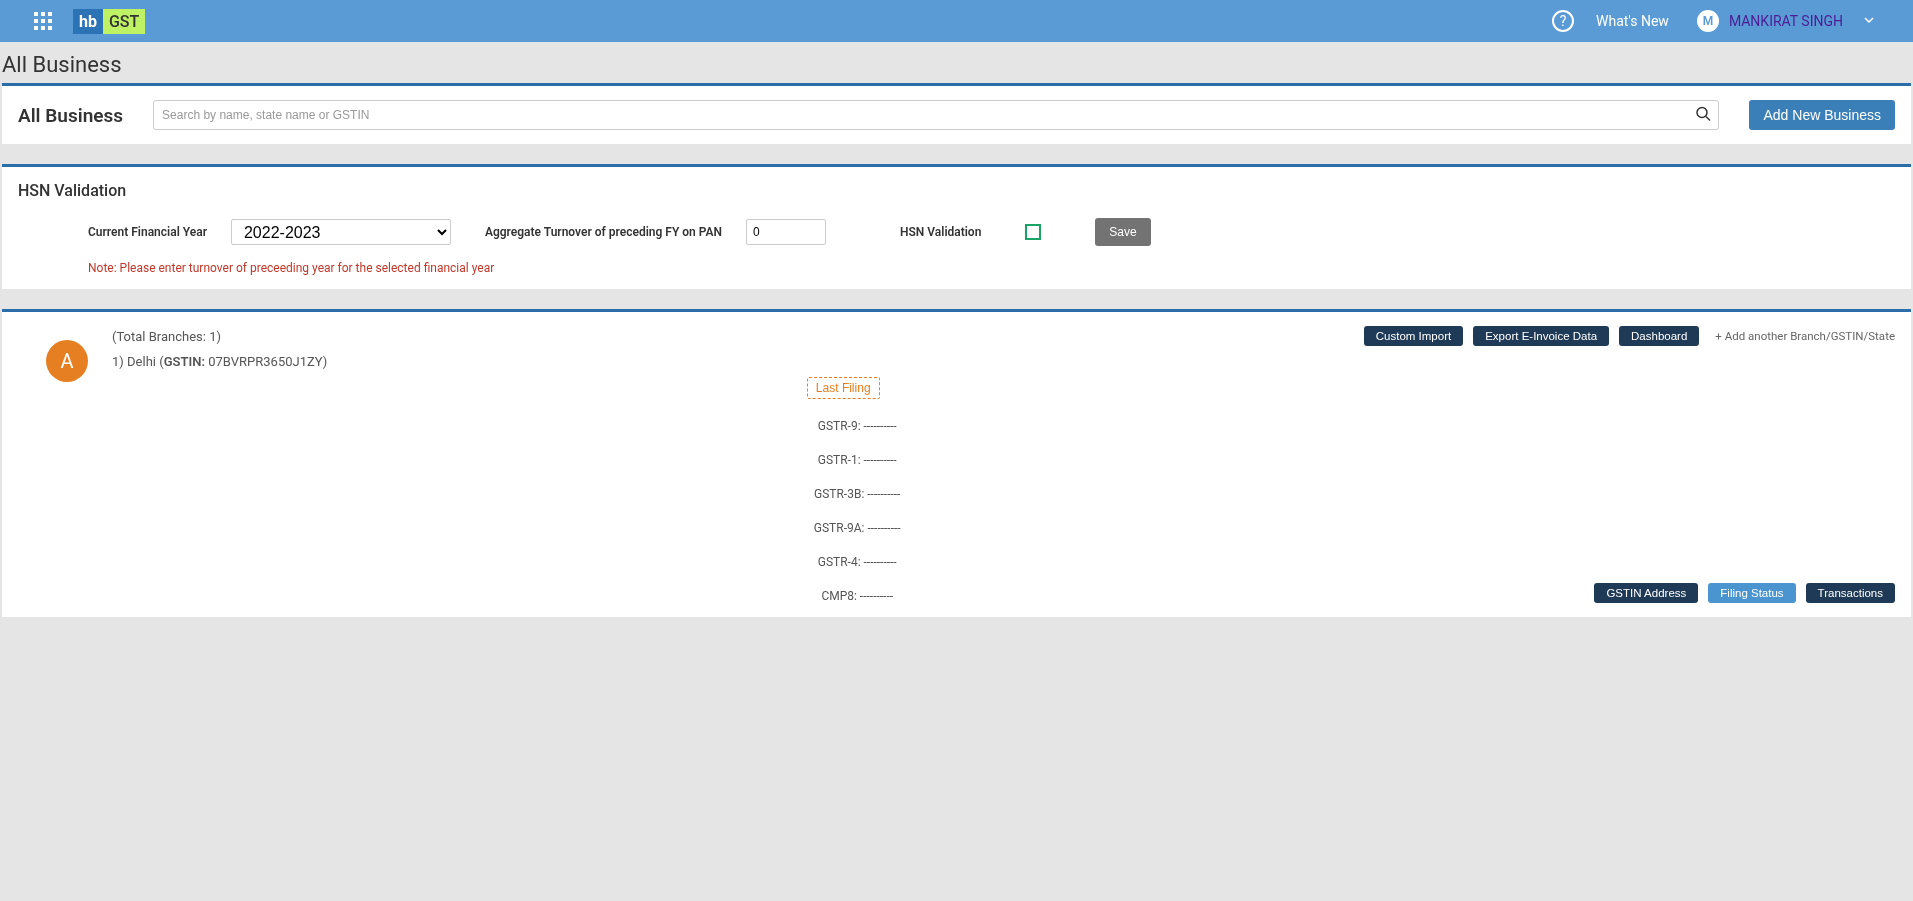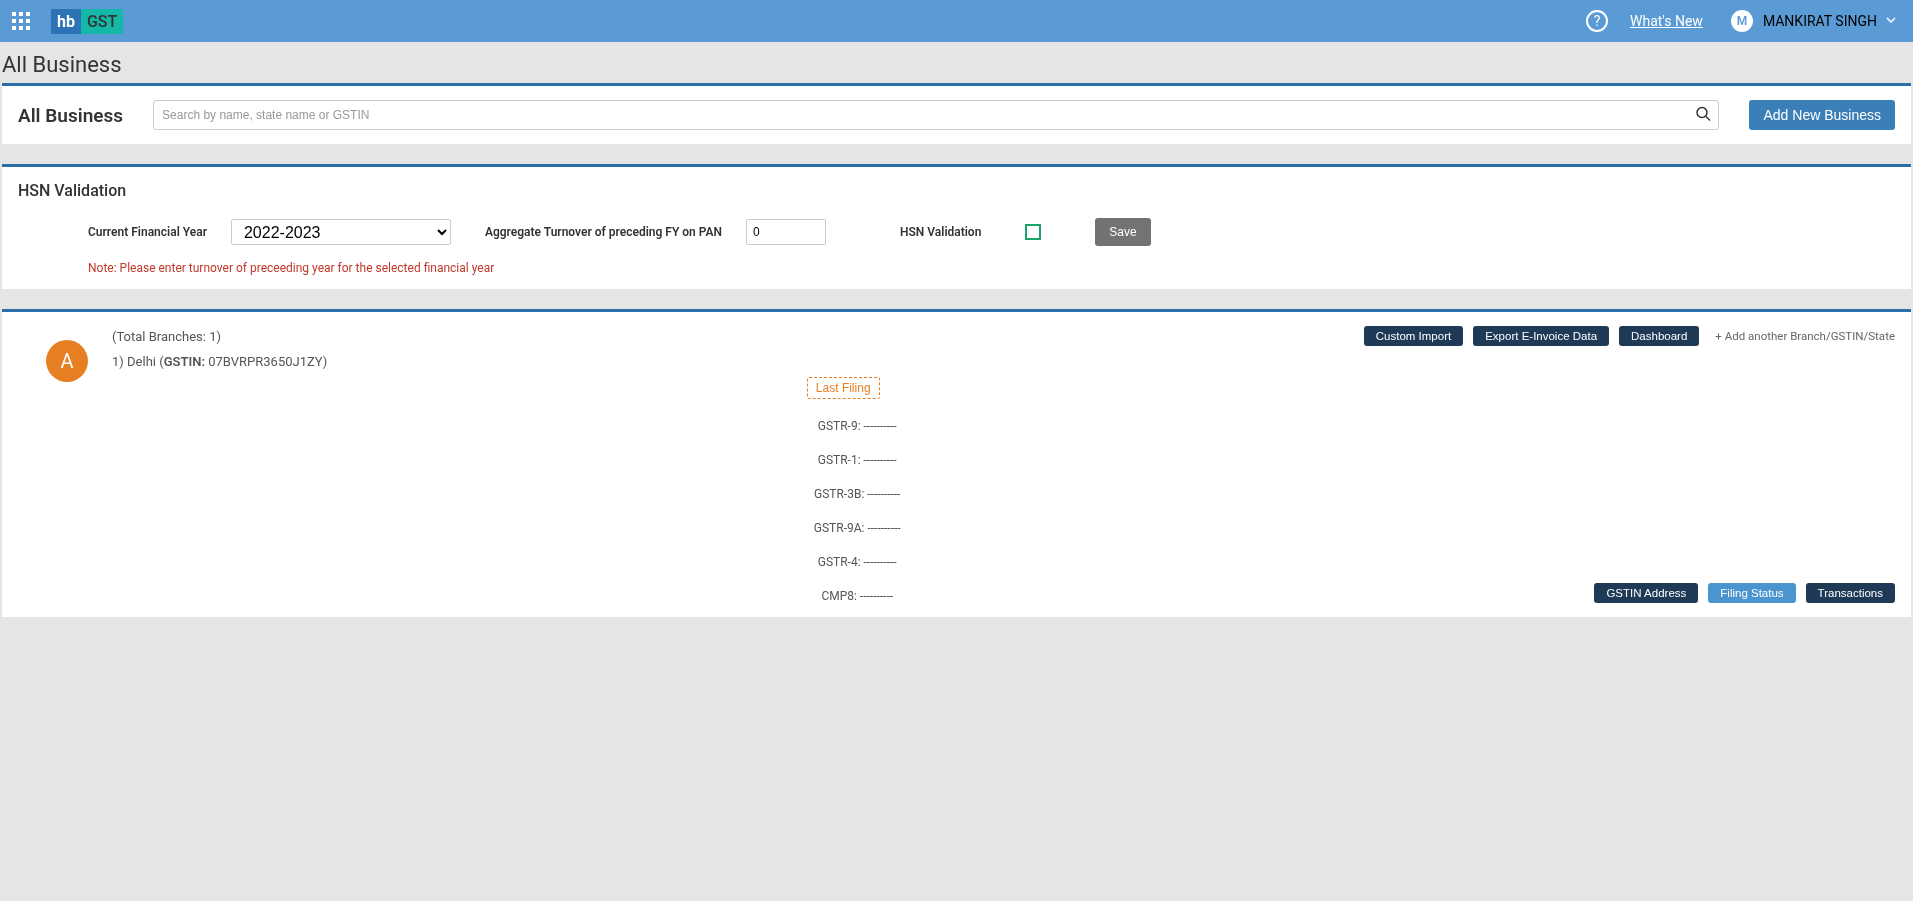--- a/index.html
+++ b/index.html
@@ -7,21 +7,21 @@
     font-family: -apple-system, BlinkMacSystemFont, "Segoe UI", Roboto, Arial, sans-serif;
     background: #e5e5e5;
     font-size: 13px;
     color: #333;
   }
   .topbar {
     background: #5b9bd5;
     height: 42px;
     display: flex;
     align-items: center;
-    padding: 0 6px;
+    padding: 0 28px;
     color: #fff;
   }
   .apps-icon {
     width: 30px; height: 30px;
     display: flex; align-items: center; justify-content: center;
     cursor: pointer;
     margin-right: 15px;
   }
   .apps-icon svg { fill: #fff; }
   .logo-box {
@@ -29,57 +29,56 @@
     height: 28px;
   }
   .logo-hb {
     background: #2b73b5;
     color: #fff;
     font-weight: bold;
     font-size: 16px;
     padding: 3px 6px;
   }
   .logo-gst {
-    background: #14b8a6;
+    background: #bef264;
     color: #333;
     font-weight: 500;
     font-size: 16px;
     padding: 3px 6px;
   }
   .topbar-spacer { flex: 1; }
   .help-icon {
     width: 22px; height: 22px;
     border: 2px solid #fff;
     border-radius: 50%;
     display: flex; align-items: center; justify-content: center;
     font-size: 14px;
     margin-right: 22px;
     cursor: pointer;
   }
   .whats-new {
     color: #fff;
     font-size: 14px;
     margin-right: 28px;
     cursor: pointer;
-    text-decoration: underline;
   }
   .user-avatar-small {
     width: 22px; height: 22px;
     background: #fff;
     color: #5b9bd5;
     border-radius: 50%;
     display: flex; align-items: center; justify-content: center;
     font-size: 12px;
     font-weight: 600;
     margin-right: 10px;
   }
   .user-name {
-    color: #000000;
+    color: #4c1d95;
     font-size: 14px;
-    margin-right: 8px;
+    margin-right: 20px;
   }
   .chevron-down {
     color: #fff;
     margin-right: 10px;
     cursor: pointer;
     font-size: 12px;
   }
 
   .page-title {
     font-size: 22px;

